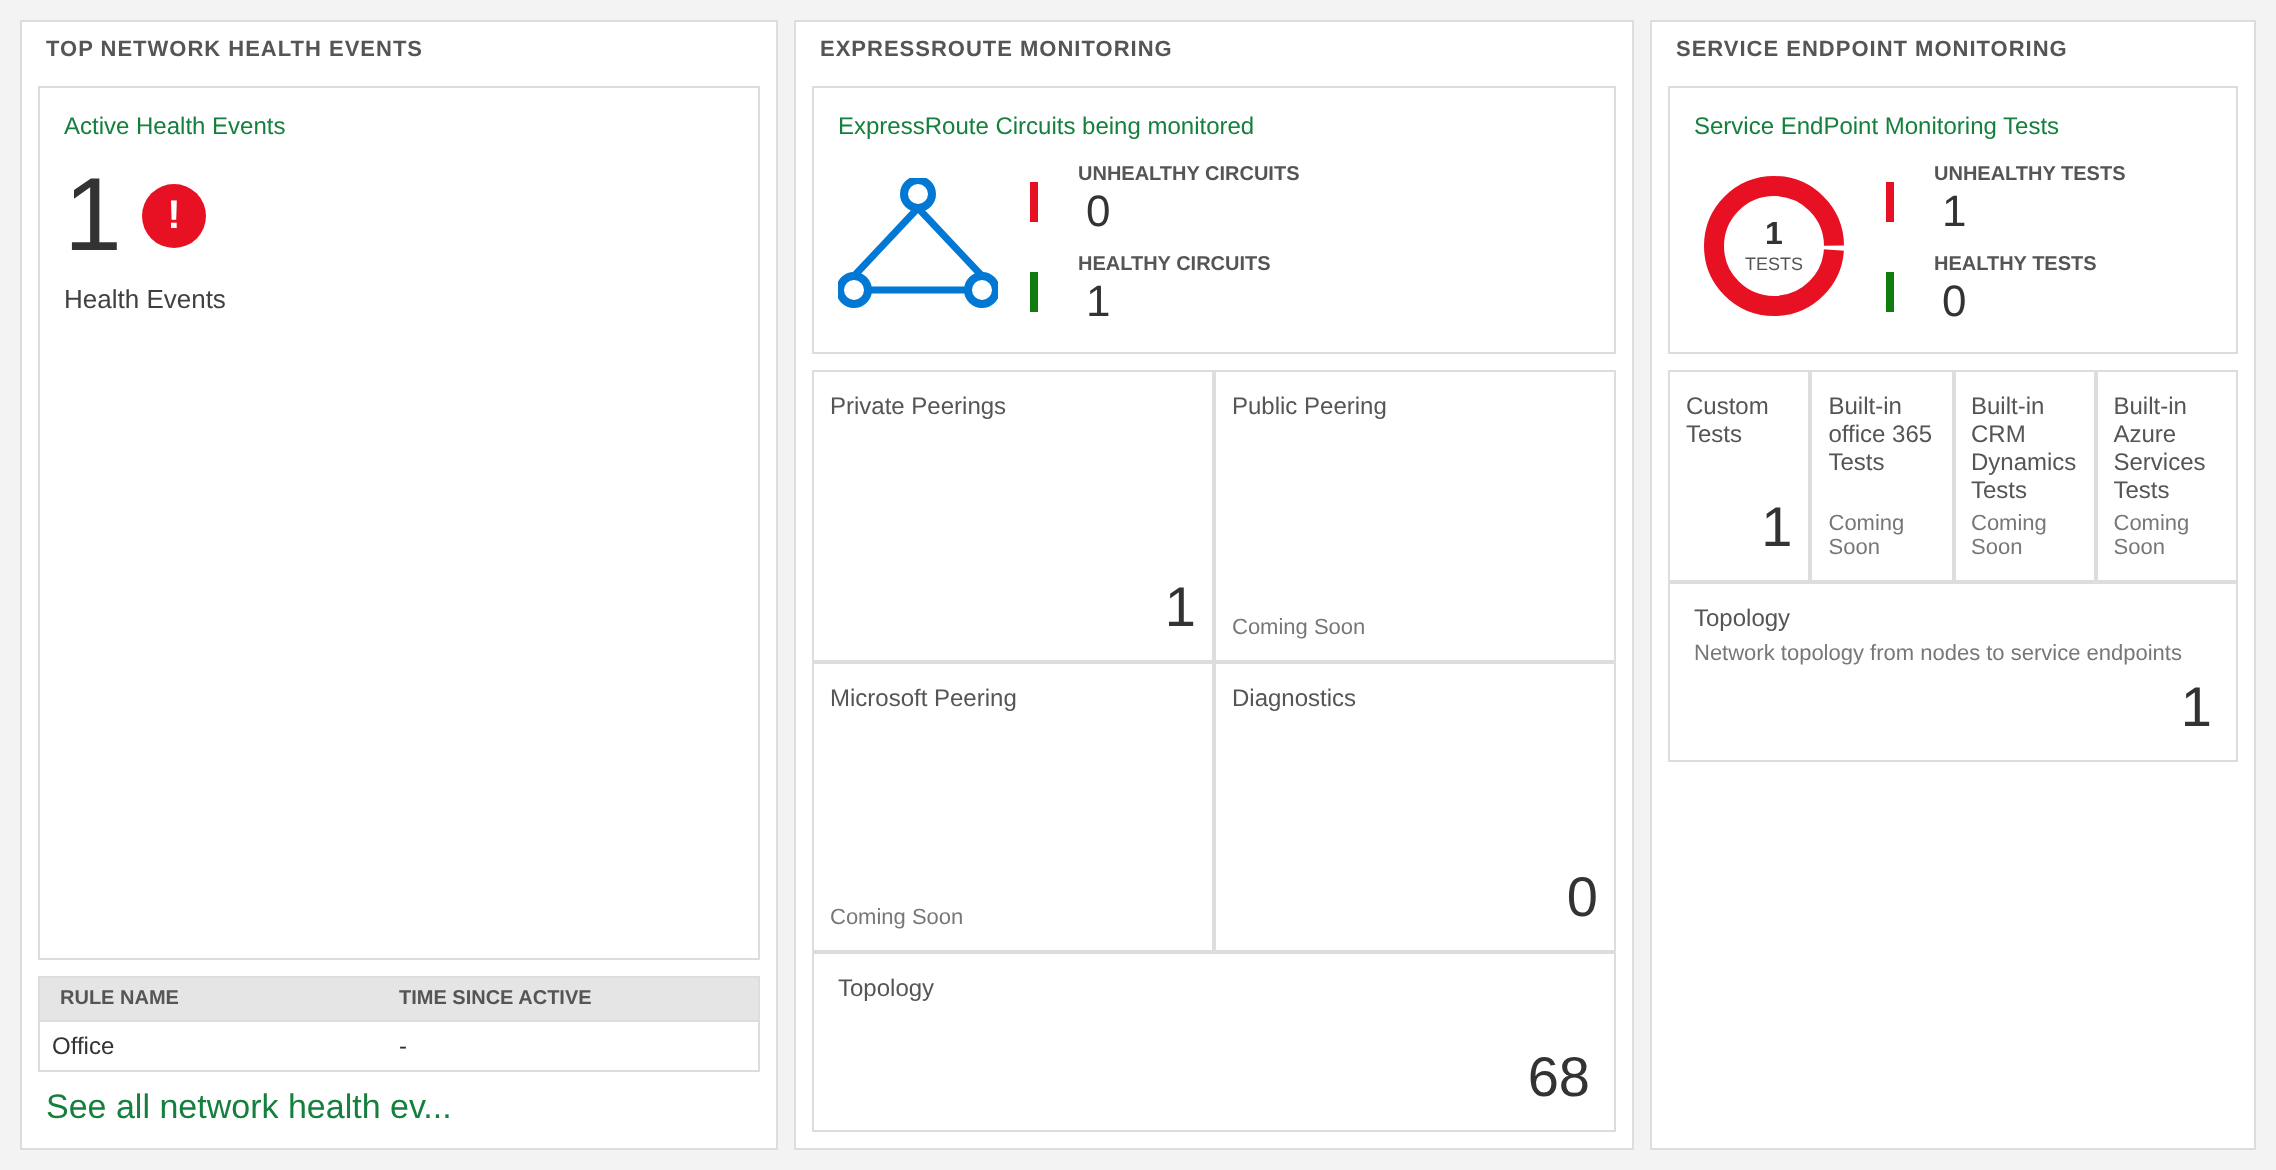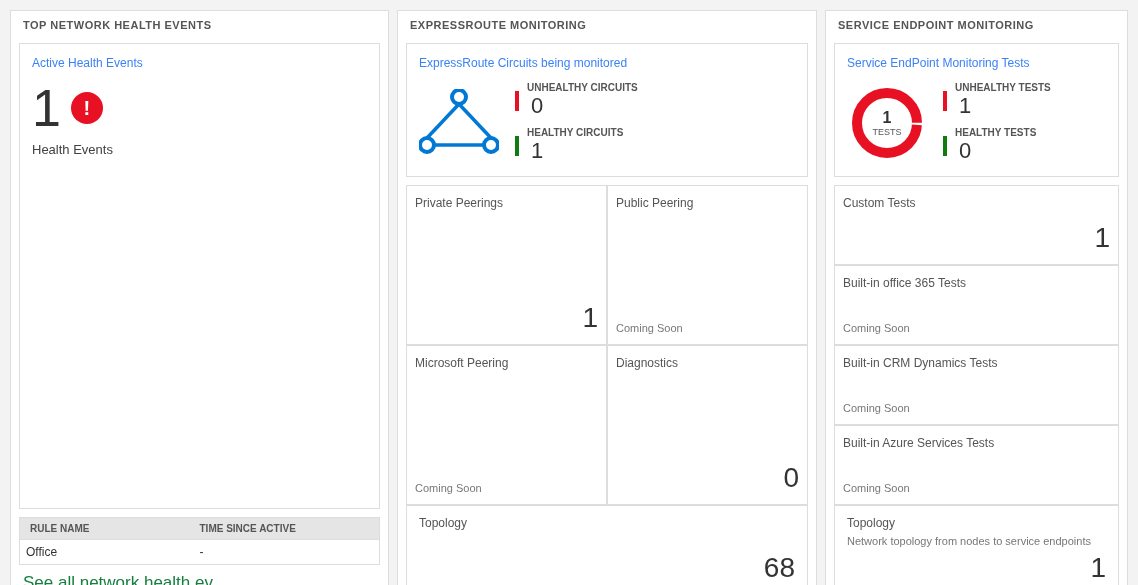--- a/index.html
+++ b/index.html
@@ -122,41 +122,41 @@
       display: flex;
       flex-direction: column;
     }
     .mid-panel .top-card {
       border: 1px solid #ddd;
       margin: 8px;
       padding: 12px;
     }
     .top-card .subtitle {
       font-size: 12px;
-      color: #3b82f6;
+      color: #15803d;
       margin-bottom: 12px;
     }
     .express-card-content {
       display: flex;
       align-items: center;
       gap: 16px;
     }
     .express-icon {
       width: 80px;
       flex-shrink: 0;
     }
     .circuit-stats {
       display: flex;
       flex-direction: column;
       gap: 8px;
     }
     .stat-row {
       display: flex;
       align-items: center;
-      gap: 8px;
+      gap: 20px;
     }
     .stat-bar-unhealthy {
       width: 4px;
       height: 20px;
       background: #e81123;
     }
     .stat-bar-healthy {
       width: 4px;
       height: 20px;
       background: #107c10;
@@ -263,21 +263,21 @@
       font-size: 16px;
       font-weight: 600;
     }
     .donut-label-sub {
       font-size: 9px;
       font-weight: 400;
       color: #555;
     }
     .right-grid-2x2 {
       display: grid;
-      grid-template-columns: 1fr;
+      grid-template-columns: 1fr 1fr 1fr 1fr;
       gap: 0;
       margin: 0 8px;
     }
     .right-topology-card {
       border: 1px solid #ddd;
       margin: 0 8px 8px;
       padding: 10px 12px;
       display: flex;
       flex-direction: column;
       justify-content: space-between;

